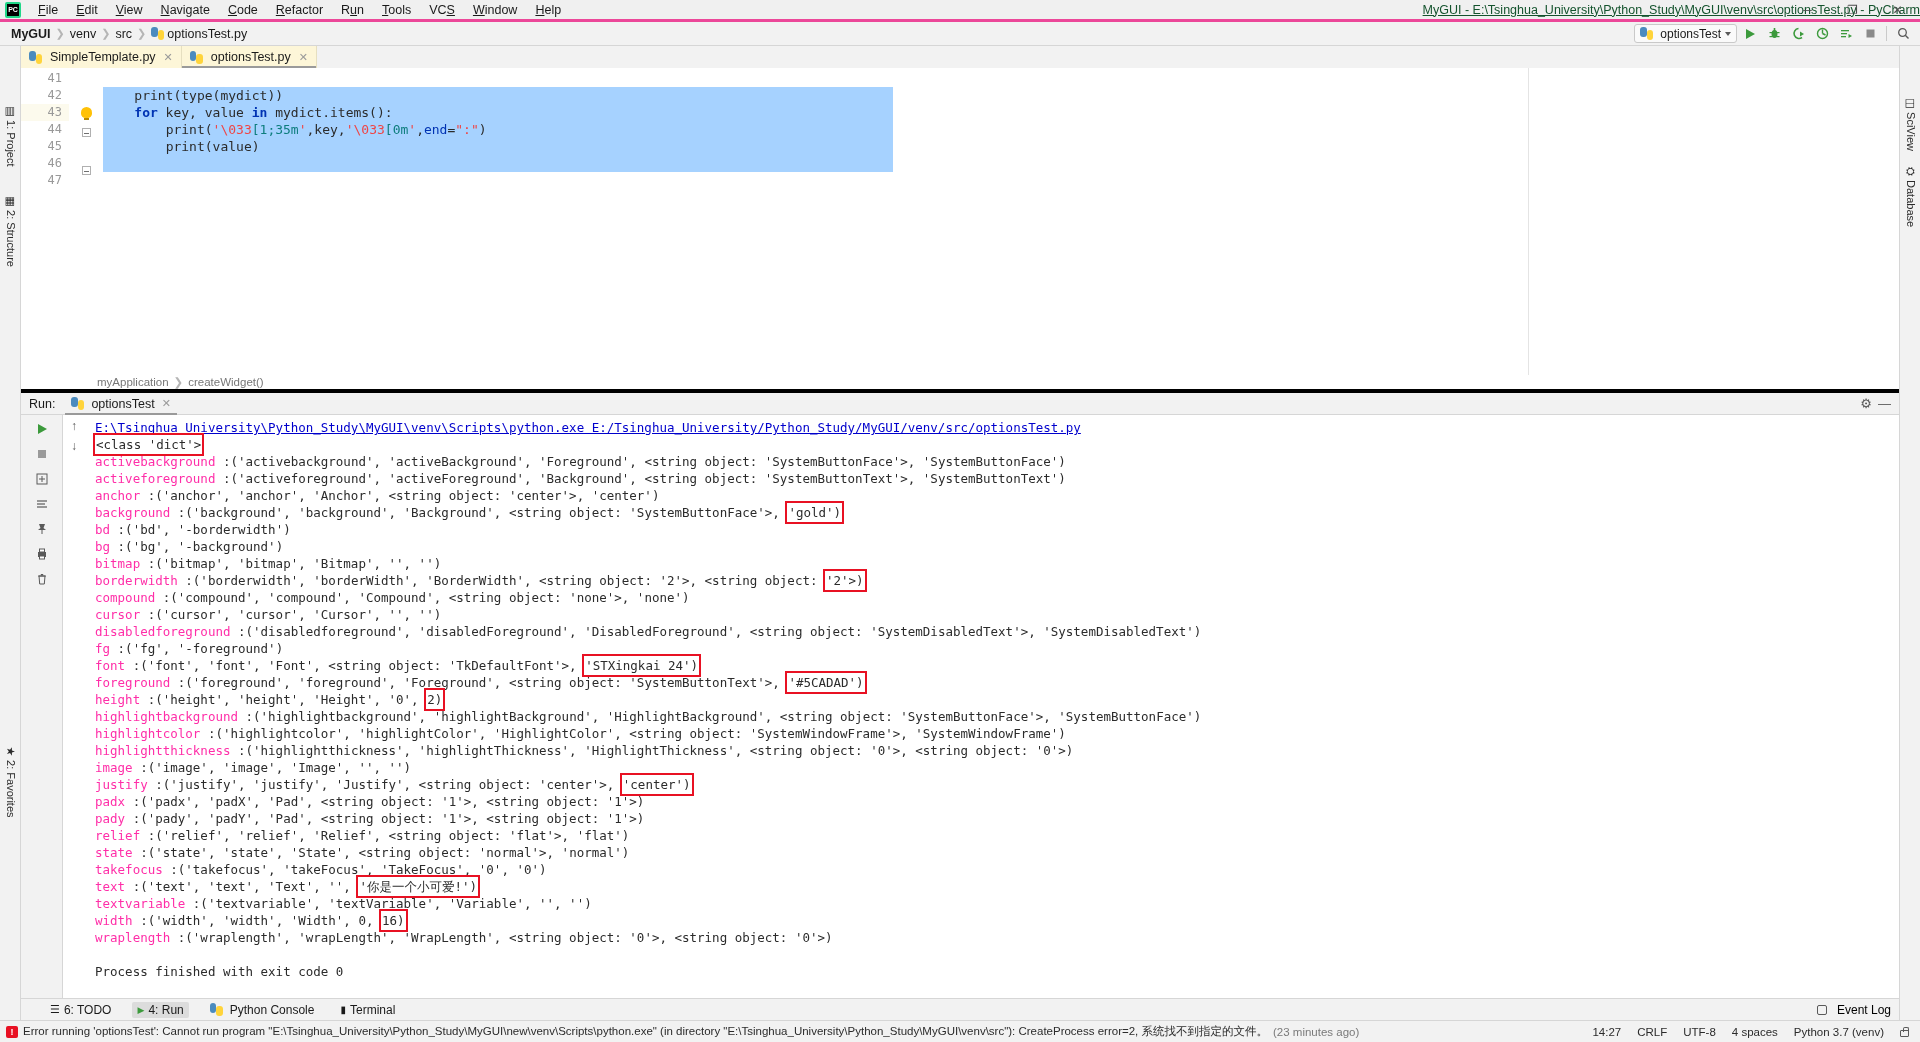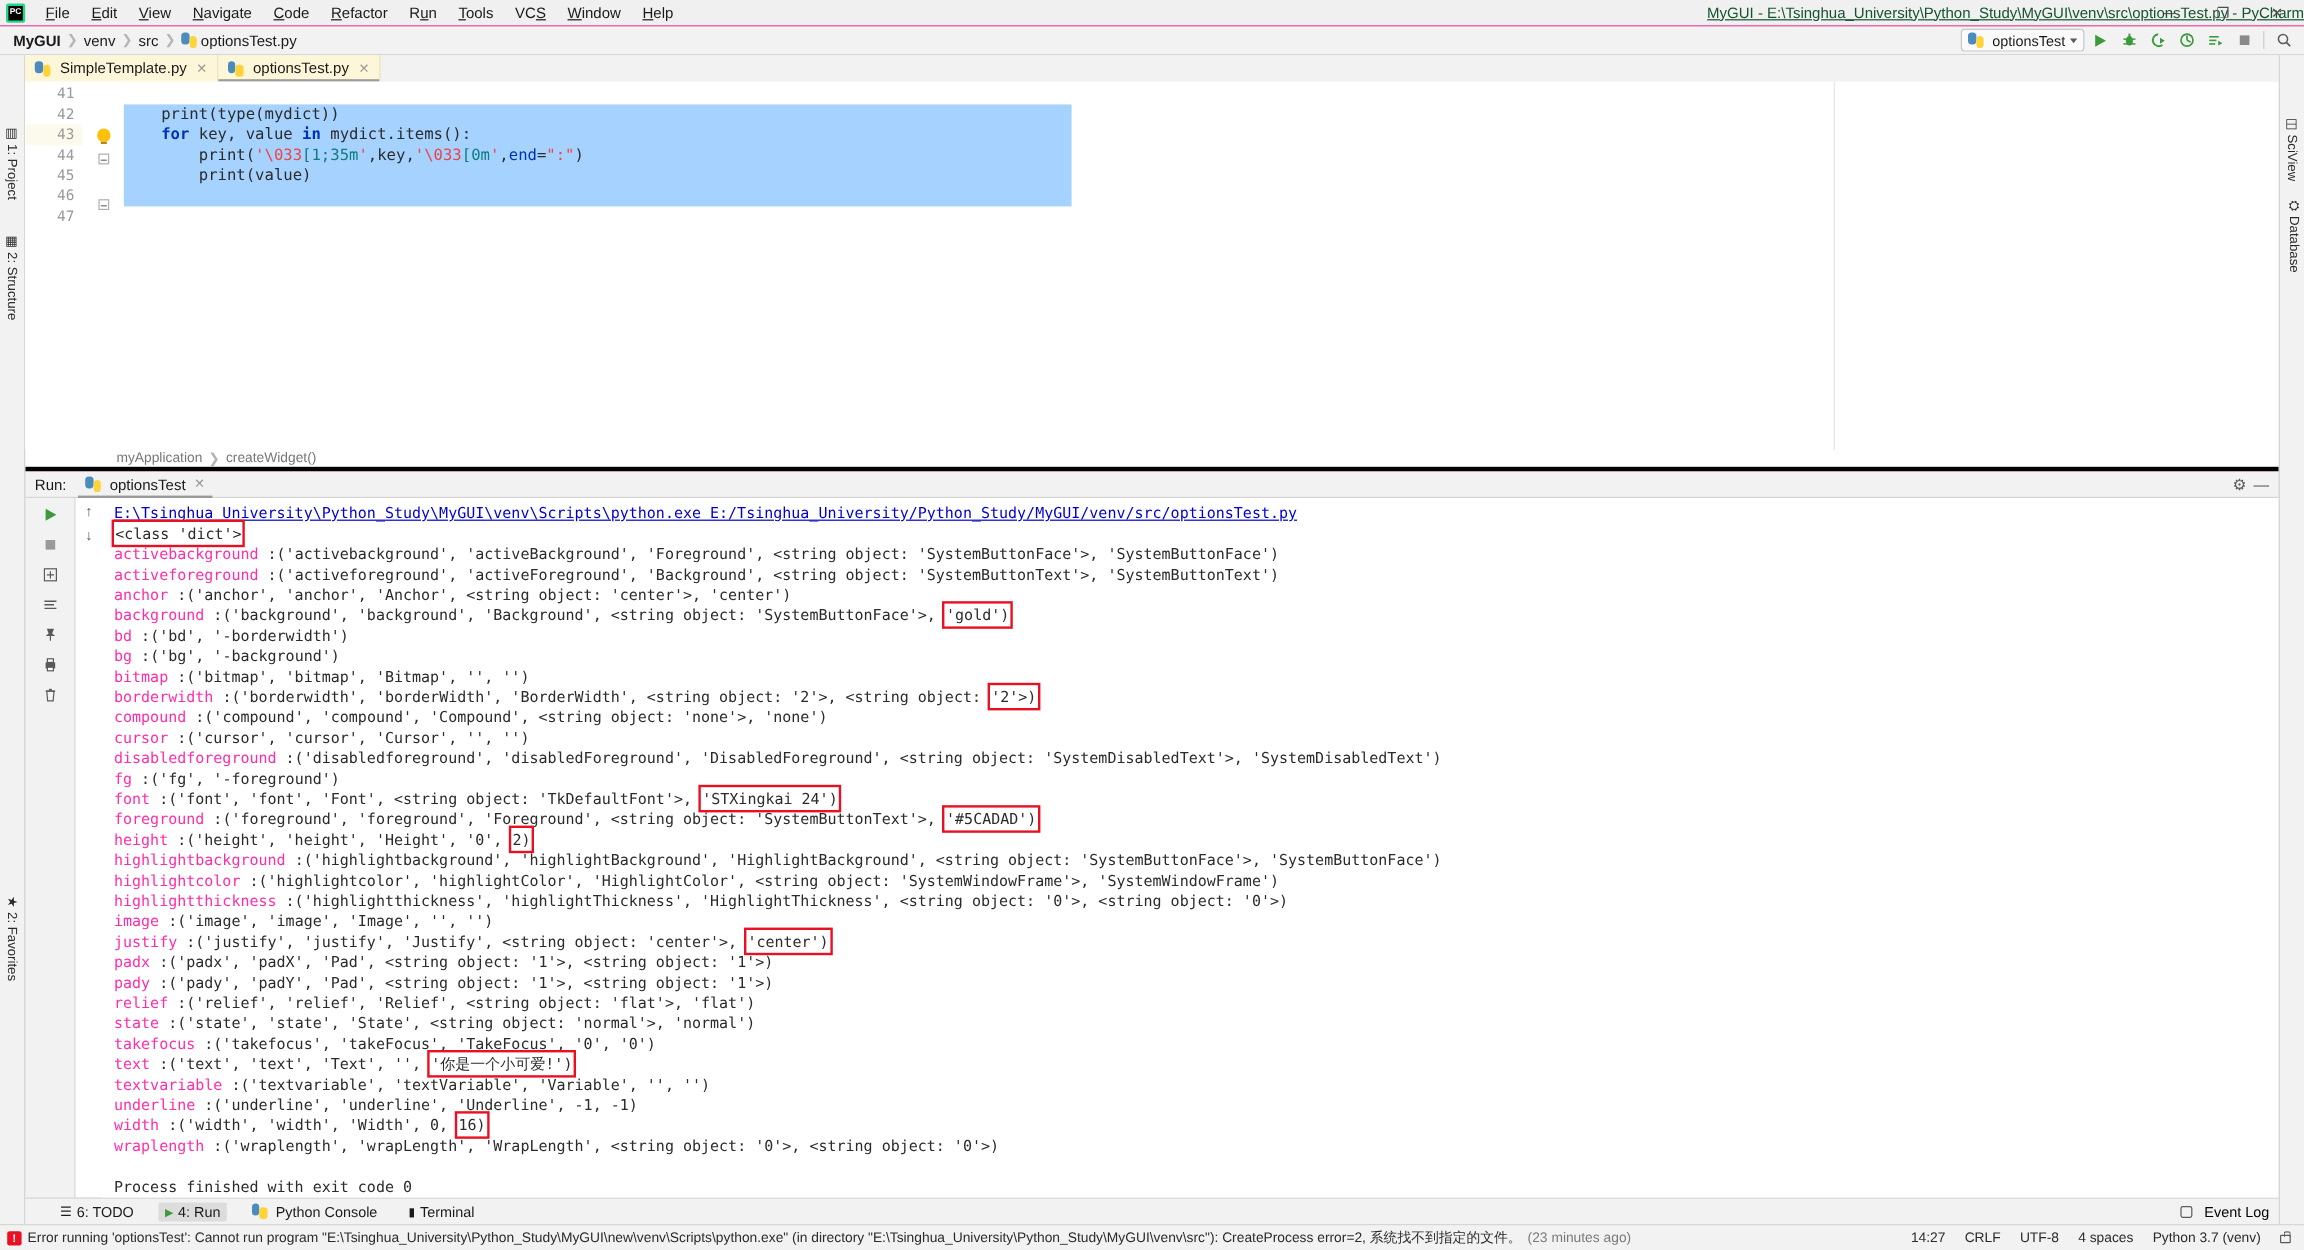--- a/index.html
+++ b/index.html
@@ -7,21 +7,21 @@
     width: 1920px; height: 1042px;
     background: #f2f2f2;
     font-family: "Liberation Sans", sans-serif;
     overflow: hidden;
   }
   .app { position: relative; width: 1920px; height: 1042px; display: flex; flex-direction: column; }
 
   
   .titlebar {
     height: 22px; background: #f0f0f0; display: flex; align-items: center;
-    border-bottom: 1px solid #ec4899; flex: none; position: relative;
+    border-bottom: 3px solid #ec4899; flex: none; position: relative;
   }
   .pc-logo {
     width: 16px; height: 16px; margin-left: 5px; margin-right: 8px;
     background: #000; border: 2px solid #21d789; border-radius: 2px;
     color: #fff; font-size: 7px; line-height: 12px; text-align: center; font-weight: bold;
   }
   .menu { display: flex; align-items: center; gap: 0px; }
   .menu-item {
     font-size: 12.5px; color: #1a1a1a; padding: 2px 9px; cursor: default; white-space: nowrap;
   }
@@ -462,21 +462,20 @@
               <div class="ln"><span class="key">highlightthickness</span><span> :('highlightthickness', 'highlightThickness', 'HighlightThickness', &lt;string object: '0'&gt;, &lt;string object: '0'&gt;)</span></div>
               <div class="ln"><span class="key">image</span><span> :('image', 'image', 'Image', '', '')</span></div>
               <div class="ln"><span class="key">justify</span><span> :('justify', 'justify', 'Justify', &lt;string object: 'center'&gt;, </span><span class="hl">'center')</span></div>
               <div class="ln"><span class="key">padx</span><span> :('padx', 'padX', 'Pad', &lt;string object: '1'&gt;, &lt;string object: '1'&gt;)</span></div>
               <div class="ln"><span class="key">pady</span><span> :('pady', 'padY', 'Pad', &lt;string object: '1'&gt;, &lt;string object: '1'&gt;)</span></div>
               <div class="ln"><span class="key">relief</span><span> :('relief', 'relief', 'Relief', &lt;string object: 'flat'&gt;, 'flat')</span></div>
               <div class="ln"><span class="key">state</span><span> :('state', 'state', 'State', &lt;string object: 'normal'&gt;, 'normal')</span></div>
               <div class="ln"><span class="key">takefocus</span><span> :('takefocus', 'takeFocus', 'TakeFocus', '0', '0')</span></div>
               <div class="ln"><span class="key">text</span><span> :('text', 'text', 'Text', '', </span><span class="hl">'你是一个小可爱!')</span></div>
               <div class="ln"><span class="key">textvariable</span><span> :('textvariable', 'textVariable', 'Variable', '', '')</span></div>
-              <div class="ln"><span class="key">underline</span><span> :('underline', 'underline', 'Underline', -1, -1)</span></div>
               <div class="ln"><span class="key">width</span><span> :('width', 'width', 'Width', 0, </span><span class="hl">16)</span></div>
               <div class="ln"><span class="key">wraplength</span><span> :('wraplength', 'wrapLength', 'WrapLength', &lt;string object: '0'&gt;, &lt;string object: '0'&gt;)</span></div>
               <div class="ln">&nbsp;</div>
               <div class="ln">Process finished with exit code 0</div>
             </div>
         </div>
       </div>
 
       <div class="botstrip">
         <div class="bs-item">

